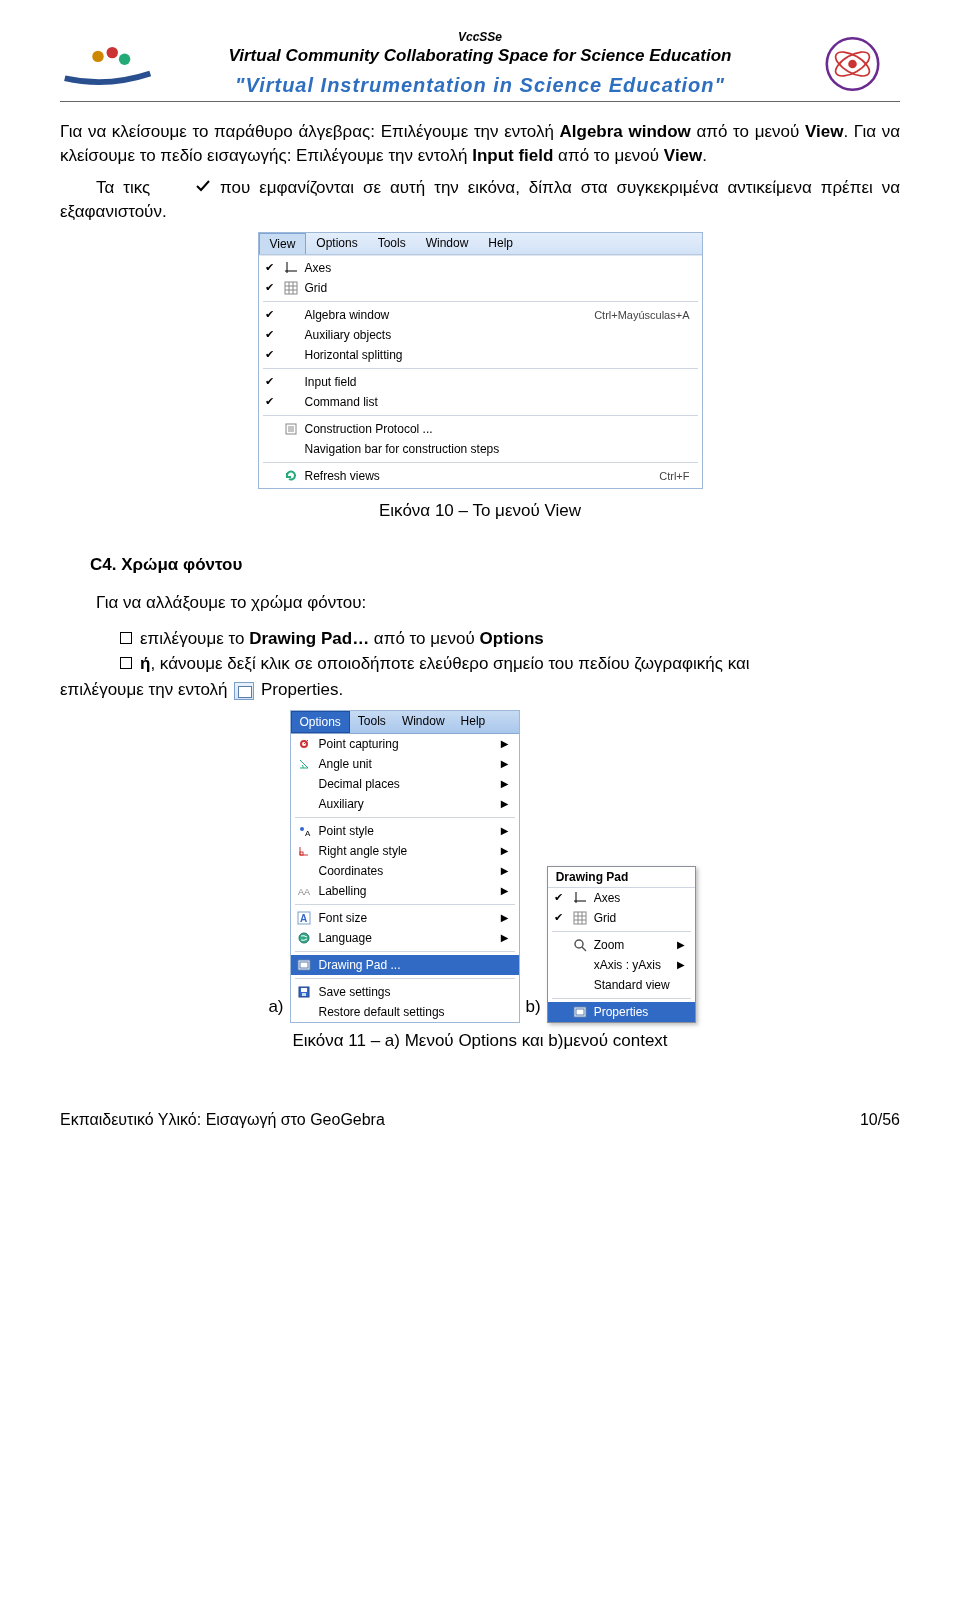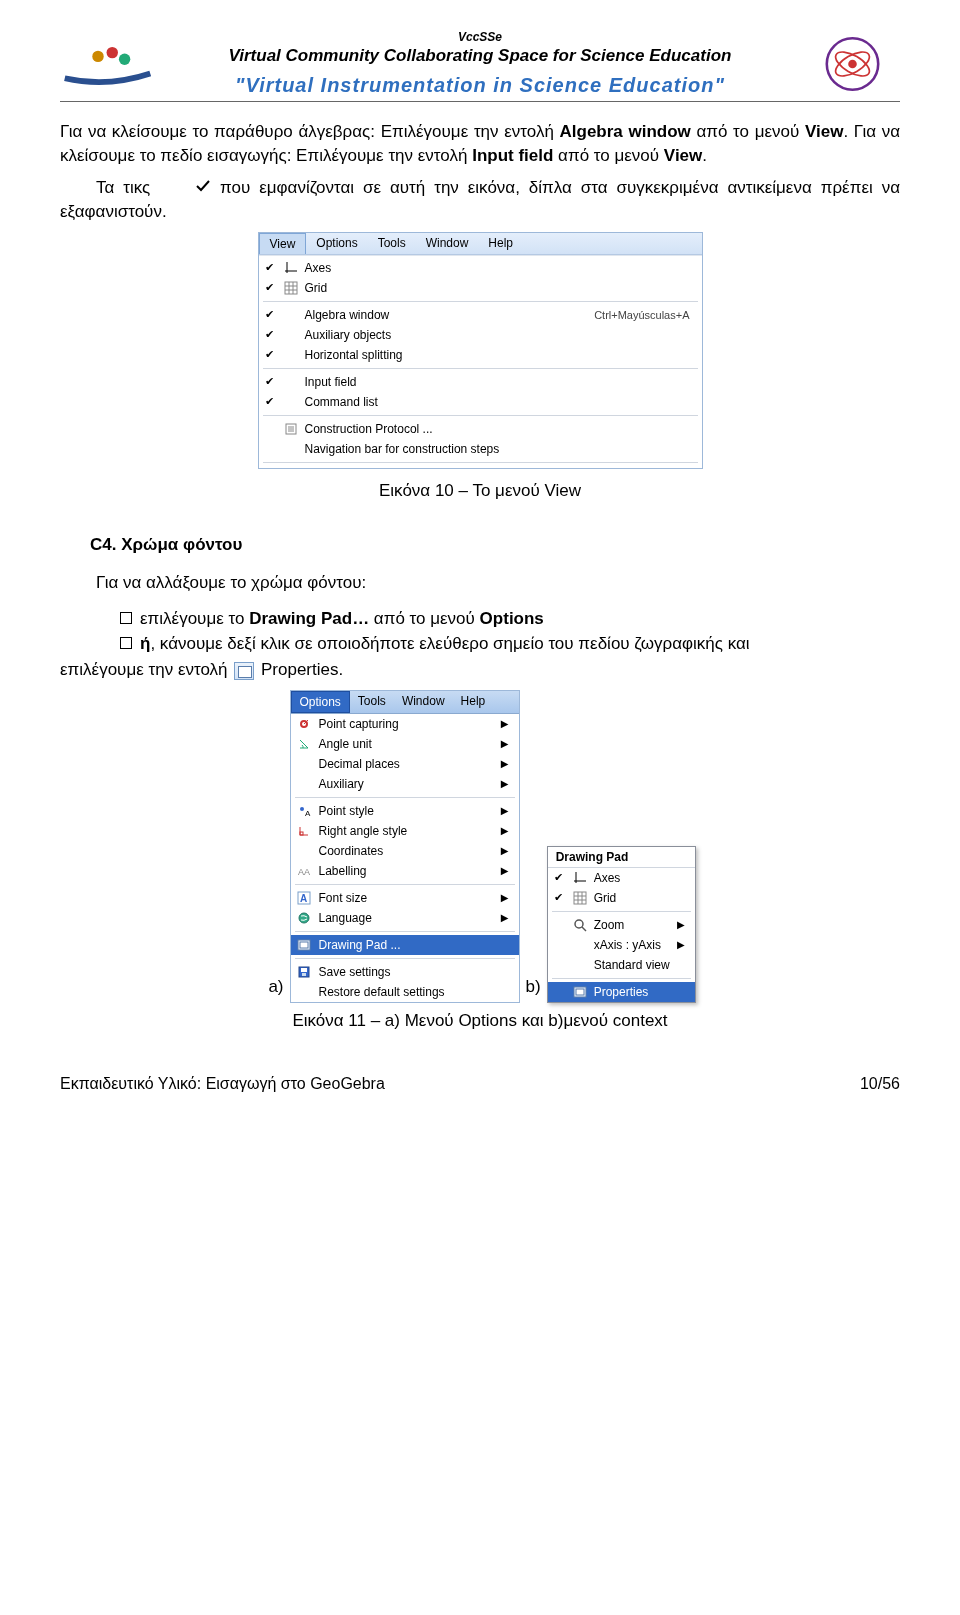--- a/index.html
+++ b/index.html
@@ -176,21 +176,21 @@
     position:relative; margin:0 2px;
   }
   .props-icon-inline::before {
     content:''; position:absolute; left:3px; top:3px; width:12px; height:10px;
     border:1px solid #5a7dab; background:#fff;
   }
   .footer {
     display:flex;
     justify-content:space-between;
     font-size:16px;
-    margin-top:44px;
+    margin-top:60px;
   }
 </style>
 </head>
 <body>
 
 <div class="page">
   <div class="header">
     <div class="logo-left">
       <svg viewBox="0 0 100 60">
         <path d="M5 45 Q50 55 95 40" stroke="#2a4f8f" stroke-width="6" fill="none"></path>
@@ -296,20 +296,31 @@
             </svg>
           </div>
           <div class="menu-label">Construction Protocol ...</div>
         </div>
         <div class="menu-row">
           <div class="menu-check"></div>
           <div class="menu-icon"></div>
           <div class="menu-label">Navigation bar for construction steps</div>
         </div>
         <div class="menu-sep"></div>
+        <div class="menu-row">
+          <div class="menu-check"></div>
+          <div class="menu-icon">
+            <svg width="14" height="14">
+              <path d="M3 7 A4 4 0 1 1 5 10" fill="none" stroke="#2a7" stroke-width="2"></path>
+              <path d="M3 4 L3 8 L7 8" fill="none" stroke="#2a7" stroke-width="2"></path>
+            </svg>
+          </div>
+          <div class="menu-label">Refresh views</div>
+          <div class="menu-shortcut">Ctrl+F</div>
+        </div>
       </div>
   </div>
 
   <div class="caption">Εικόνα 10 – Το μενού View</div>
   <div class="section-heading">C4. Χρώμα φόντου</div>
 
   <p class="body-text indent" style="margin-bottom:12px;">Για να αλλάξουμε το χρώμα φόντου:</p>
   <div class="bullet-block">
     <div class="bullet-row">
       <div class="bullet-sq"></div>

